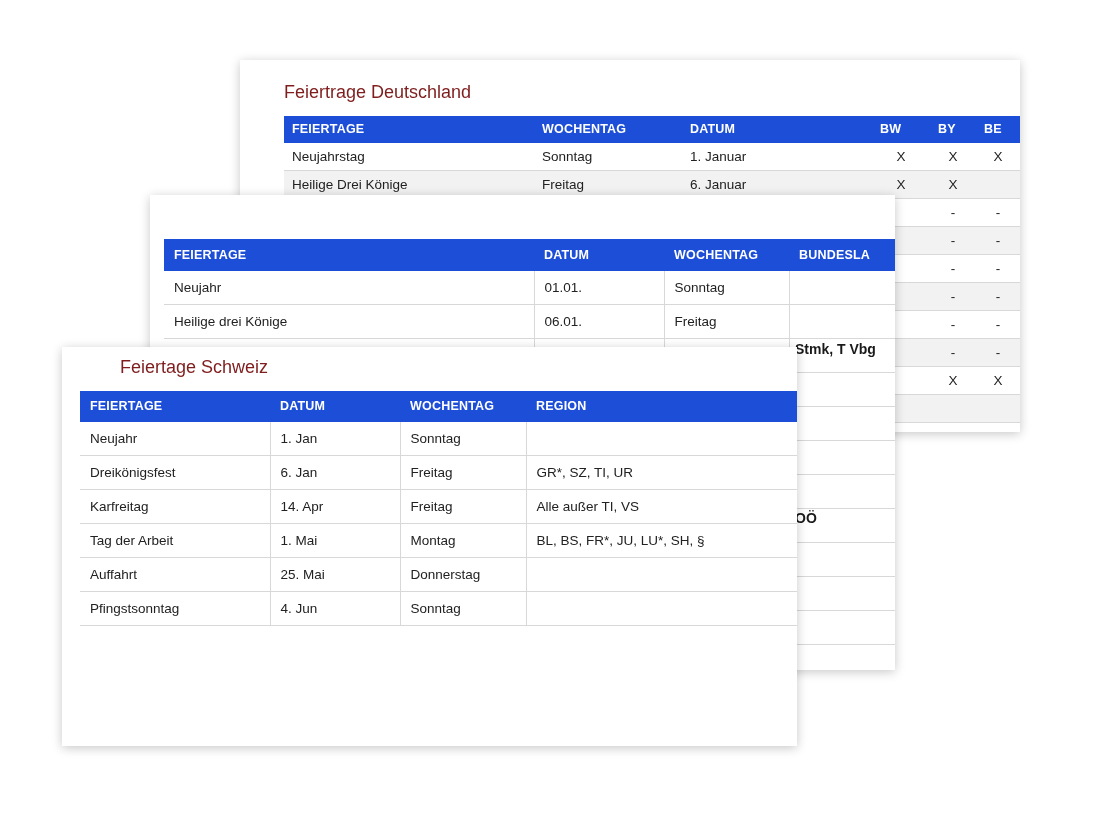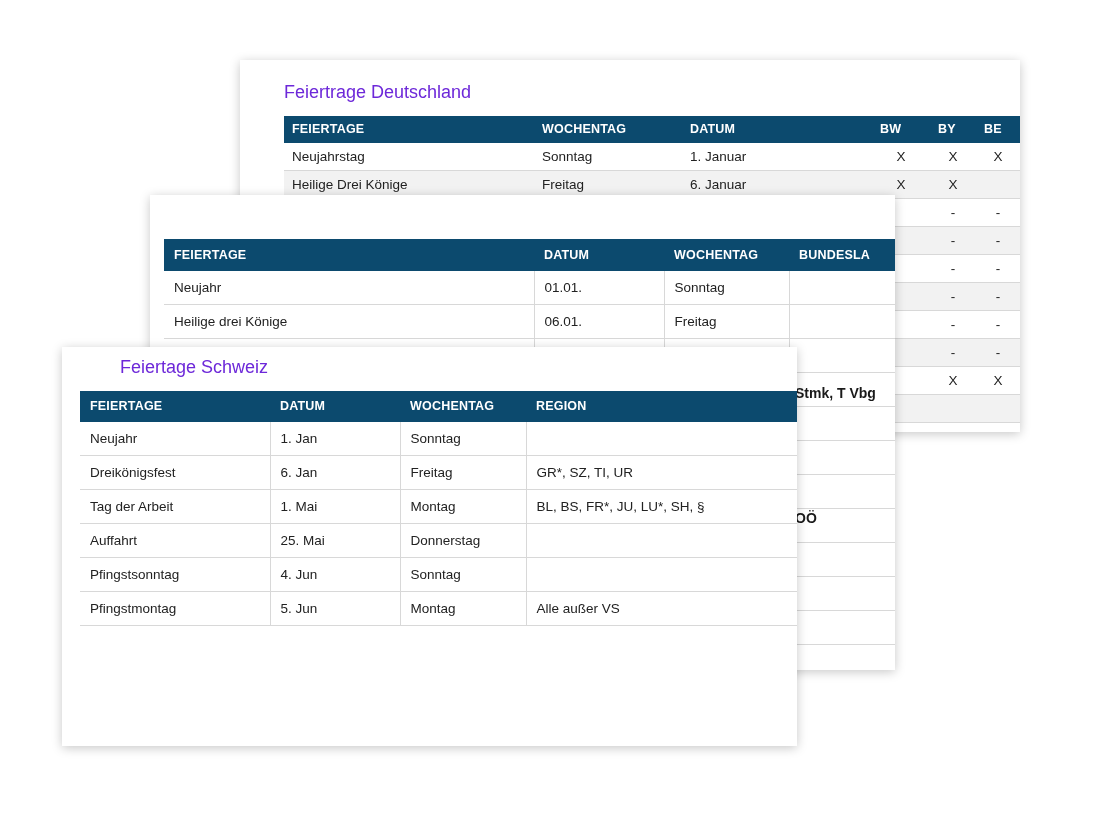--- a/index.html
+++ b/index.html
@@ -21,34 +21,34 @@
     height: 825px;
   }
   .card {
     position: absolute;
     background: #ffffff;
     box-shadow: 0 2px 10px rgba(0,0,0,0.22);
     overflow: hidden;
   }
   .card-title {
     font-size: 18px;
-    color: #6d28d9;
+    color: #7f1d1d;
     font-weight: normal;
     padding: 0;
     margin: 0;
     white-space: nowrap;
   }
   table.sheet {
     border-collapse: collapse;
     table-layout: fixed;
     font-size: 13.5px;
     color: #222222;
   }
   table.sheet th {
-    background: #0c4a6e;
+    background: #1d4ed8;
     color: #ffffff;
     font-size: 12.5px;
     font-weight: bold;
     text-align: left;
     letter-spacing: 0.2px;
     white-space: nowrap;
     overflow: hidden;
   }
   table.sheet td {
     background: #ffffff;
@@ -310,21 +310,21 @@
         <tr>
           <td></td>
           <td></td>
           <td></td>
           <td></td>
         </tr>
       </tbody>
     </table>
   </div>
 
-  <div class="at-overlay" style="left:795px; top:341px;margin-top:44px;">Stmk, T Vbg</div>
+  <div class="at-overlay" style="left:795px; top:341px;">Stmk, T Vbg</div>
   <div class="at-overlay" style="left:795px; top:510px;text-align:right;">OÖ</div>
 
   <div class="card" id="card-ch">
     <div class="card-title">Feiertage Schweiz</div>
     <table class="sheet">
       <colgroup>
         <col class="c-name">
           <col class="c-date">
           <col class="c-day">
           <col class="c-reg">
@@ -344,40 +344,40 @@
           <td>Sonntag</td>
           <td></td>
         </tr>
         <tr>
           <td>Dreikönigsfest</td>
           <td>6. Jan</td>
           <td>Freitag</td>
           <td>GR*, SZ, TI, UR</td>
         </tr>
         <tr>
+          <td>Karfreitag</td>
+          <td>14. Apr</td>
+          <td>Freitag</td>
+          <td>Alle außer TI, VS</td>
+        </tr>
+        <tr>
           <td>Tag der Arbeit</td>
           <td>1. Mai</td>
           <td>Montag</td>
           <td>BL, BS, FR*, JU, LU*, SH, §</td>
         </tr>
         <tr>
           <td>Auffahrt</td>
           <td>25. Mai</td>
           <td>Donnerstag</td>
           <td></td>
         </tr>
         <tr>
           <td>Pfingstsonntag</td>
           <td>4. Jun</td>
           <td>Sonntag</td>
           <td></td>
         </tr>
-        <tr>
-          <td>Pfingstmontag</td>
-          <td>5. Jun</td>
-          <td>Montag</td>
-          <td>Alle außer VS</td>
-        </tr>
       </tbody>
     </table>
   </div>
 
 </div>
 
 </body></html>

